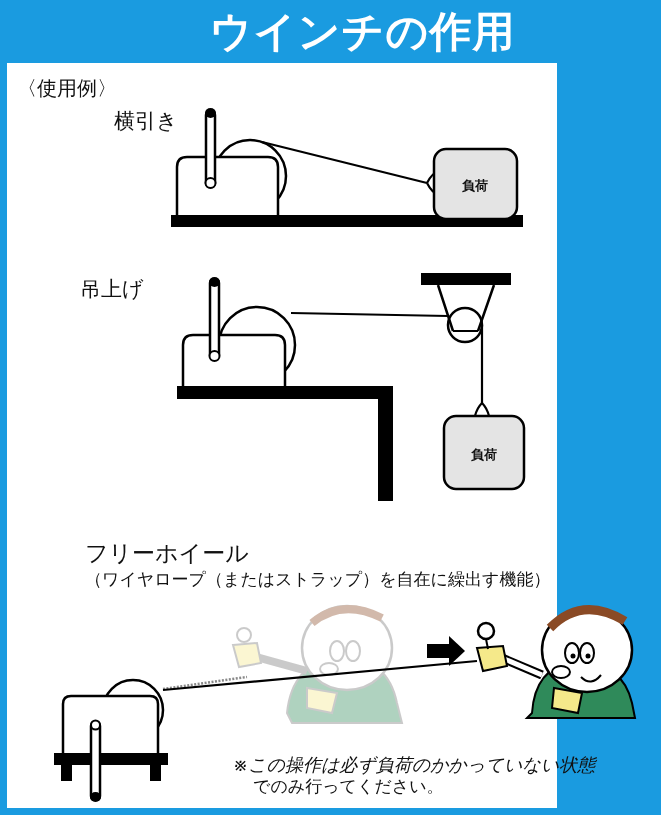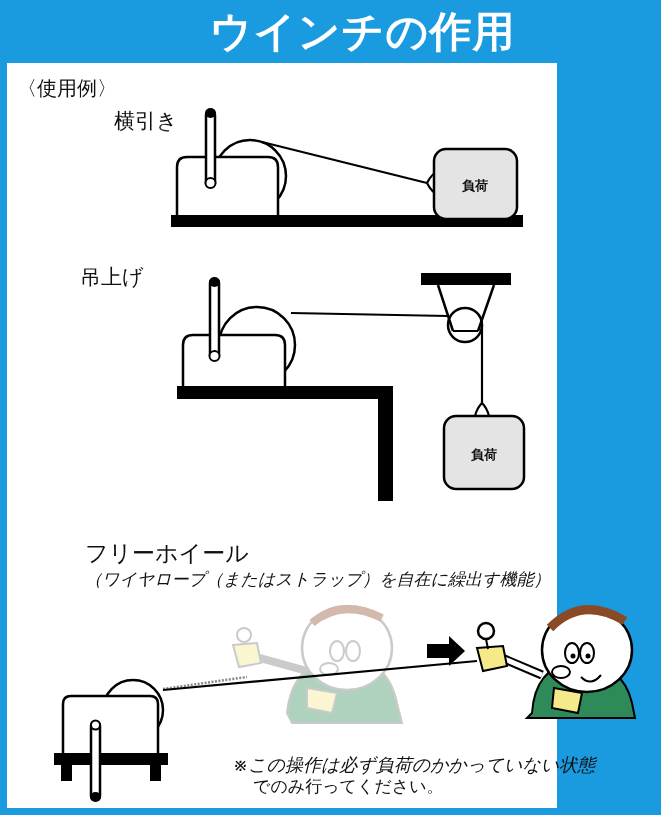--- a/index.html
+++ b/index.html
@@ -3,23 +3,23 @@
 <meta charset="utf-8">
 <style>
   html, body { margin: 0; padding: 0; }
   body { width: 661px; height: 815px; overflow: hidden; background: #1a9be0; position: relative; font-family: "DejaVu Sans", "Liberation Sans", sans-serif; }
   .header { position: absolute; left: 0; top: 0; width: 661px; height: 63px; display: flex; align-items: center; justify-content: center; padding-left: 32px; }
   .header h1 { margin: 0; color: #ffffff; font-size: 42px; font-weight: bold; letter-spacing: 1px; line-height: 1; }
   .panel { position: absolute; left: 7px; top: 63px; width: 550px; height: 745px; background: #ffffff; }
   .label { position: absolute; color: #111; white-space: nowrap; }
   .lbl-example { left: 10px; top: 12px; font-size: 20px; }
   .lbl-horizontal { left: 73px; top: 44px; font-size: 21px; margin-left: 34px; }
-  .lbl-lift { left: 73px; top: 200px; font-size: 21px; }
+  .lbl-lift { left: 73px; top: 212px; font-size: 21px; }
   .lbl-freewheel { left: 78px; top: 475px; font-size: 23px; }
-  .lbl-freewheel-desc { left: 78px; top: 505px; font-size: 17px; font-style: italic; }
+  .lbl-freewheel-desc { left: 78px; top: 505px; font-size: 17px; }
   .lbl-note1 { left: 226px; top: 690px; font-size: 18px; font-style: italic; }
   .lbl-note2 { left: 246px; top: 712px; font-size: 17px; }
   svg.draw { position: absolute; left: 0; top: 0; }
   .loadtext { font-size: 13px; font-weight: bold; fill: #111; }
 </style>
 </head>
 <body>
 
 <div class="header">
   <h1>ウインチの作用</h1>

